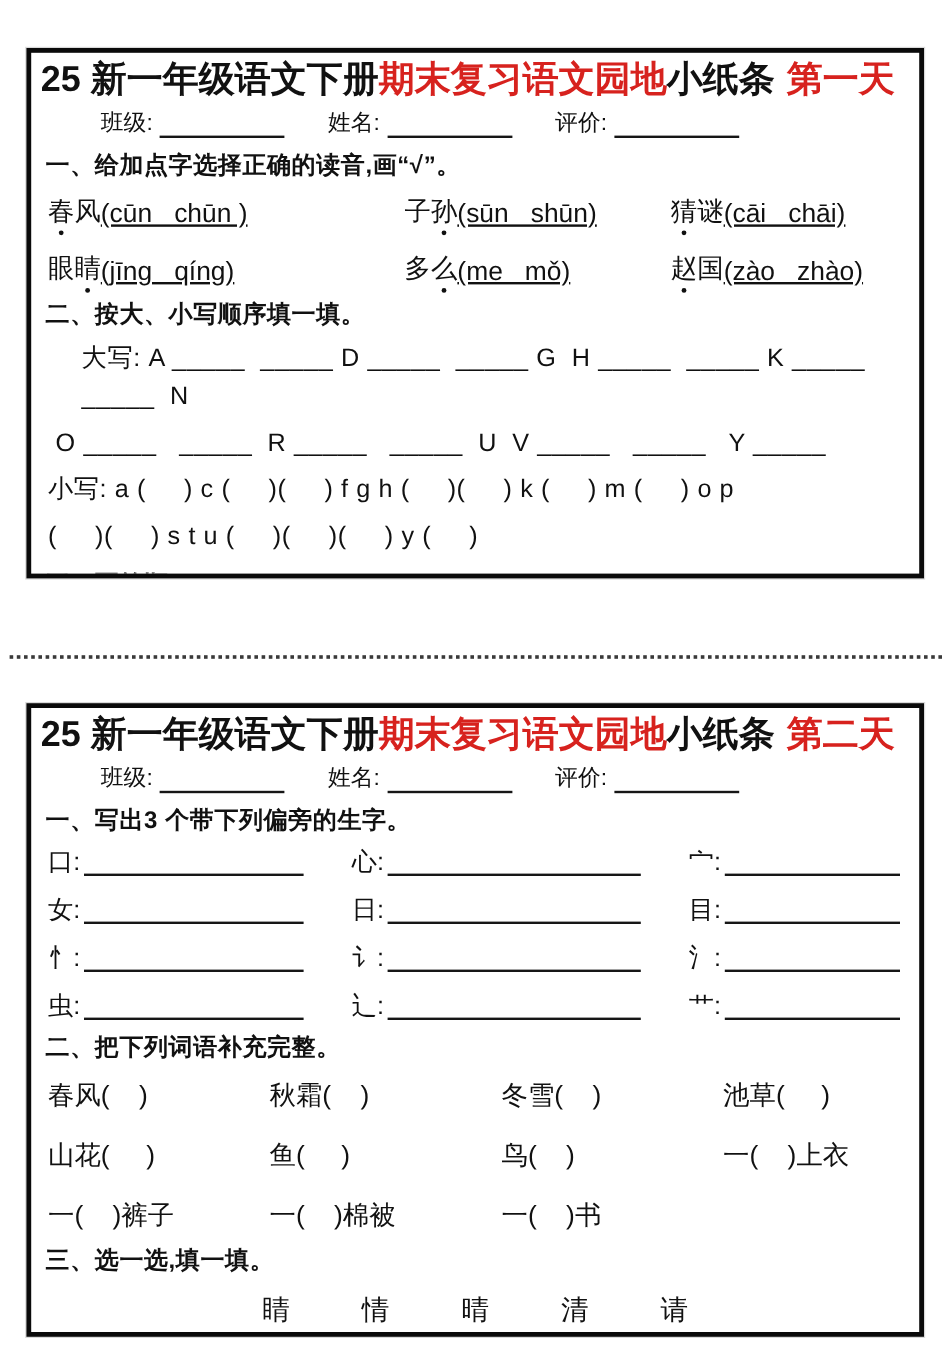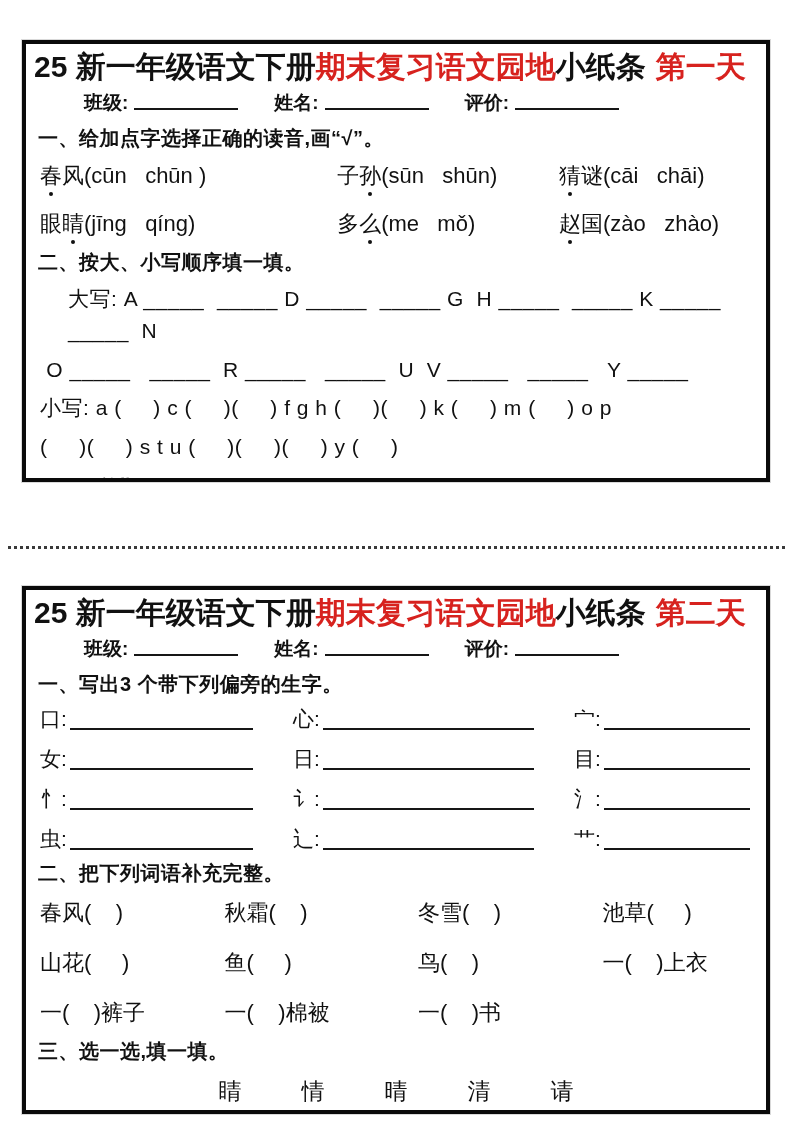--- a/index.html
+++ b/index.html
@@ -19,38 +19,38 @@
     position:absolute;left:8px;right:8px;top:546px;height:0;
     border-top:3px dotted #3a3a3a;
   }
   .title{
     margin:5px 6px 0 8px;font-size:30px;font-weight:900;line-height:1.2;
     white-space:nowrap;letter-spacing:0px;
   }
   .title .red{color:#d7221e;}
   .title .gap{display:inline-block;width:10px;}
   .info-row{
-    display:flex;margin:7px 14px 0 58px;
-    font-size:19px;font-weight:700;line-height:1.2;
+    display:flex;align-items:flex-end;margin:7px 14px 0 58px;
+    font-size:19px;font-weight:400;line-height:1.2;
   }
   .iblank{
     display:inline-block;width:104px;height:16px;
     border-bottom:2px solid #161616;margin:0 36px 0 6px;
   }
   .iblank.last{margin-right:0;}
   .sec-head{
     margin:10px 12px 0 12px;font-size:20px;font-weight:800;line-height:1.3;
     letter-spacing:0.5px;
   }
   
   .pin-grid{
     display:grid;grid-template-columns:1.54fr 1.15fr 1fr;
     padding:10px 14px 0 14px;row-gap:18px;font-size:22px;
   }
-  .pword{display:flex;align-items:center;white-space:pre;}
+  .pword{display:flex;align-items:flex-end;white-space:pre;text-decoration:underline;}
   .word{position:relative;}
   .word .c{display:inline-block;position:relative;}
   .word[data-dot="1"] .c1::after,
   .word[data-dot="2"] .c2::after{
     content:"";position:absolute;left:50%;bottom:-5px;transform:translateX(-50%);
     width:4px;height:4px;background:#111;border-radius:50%;
   }
   .py{white-space:pre;}
   
   .alpha-line{

